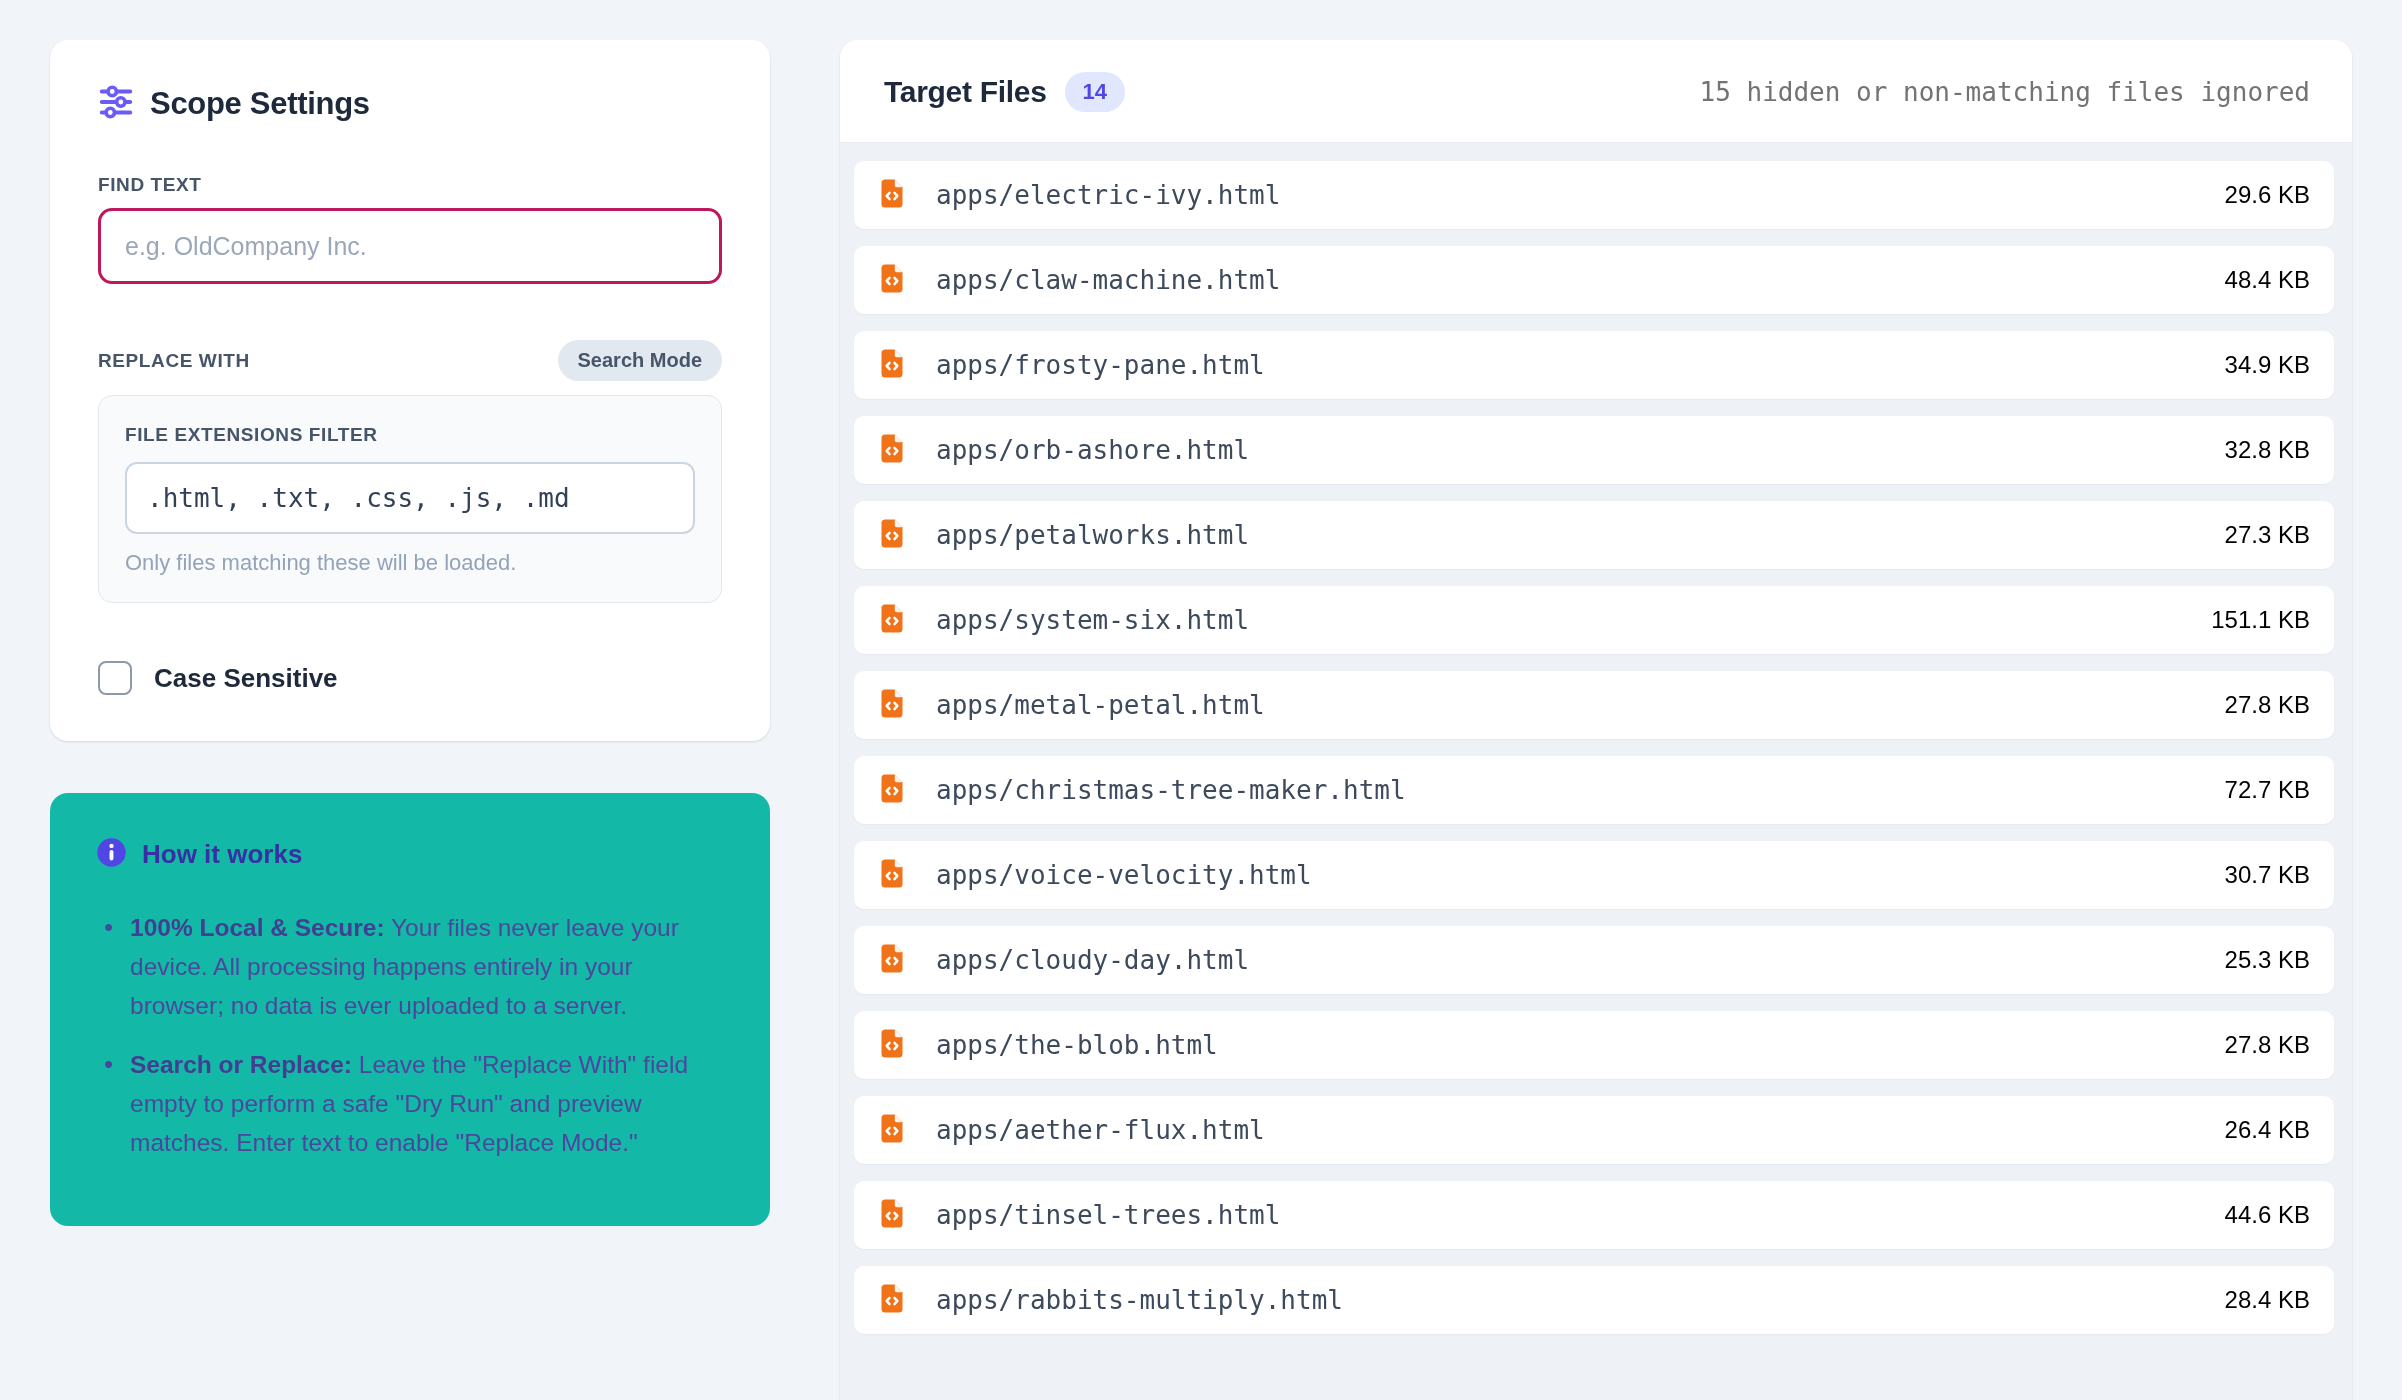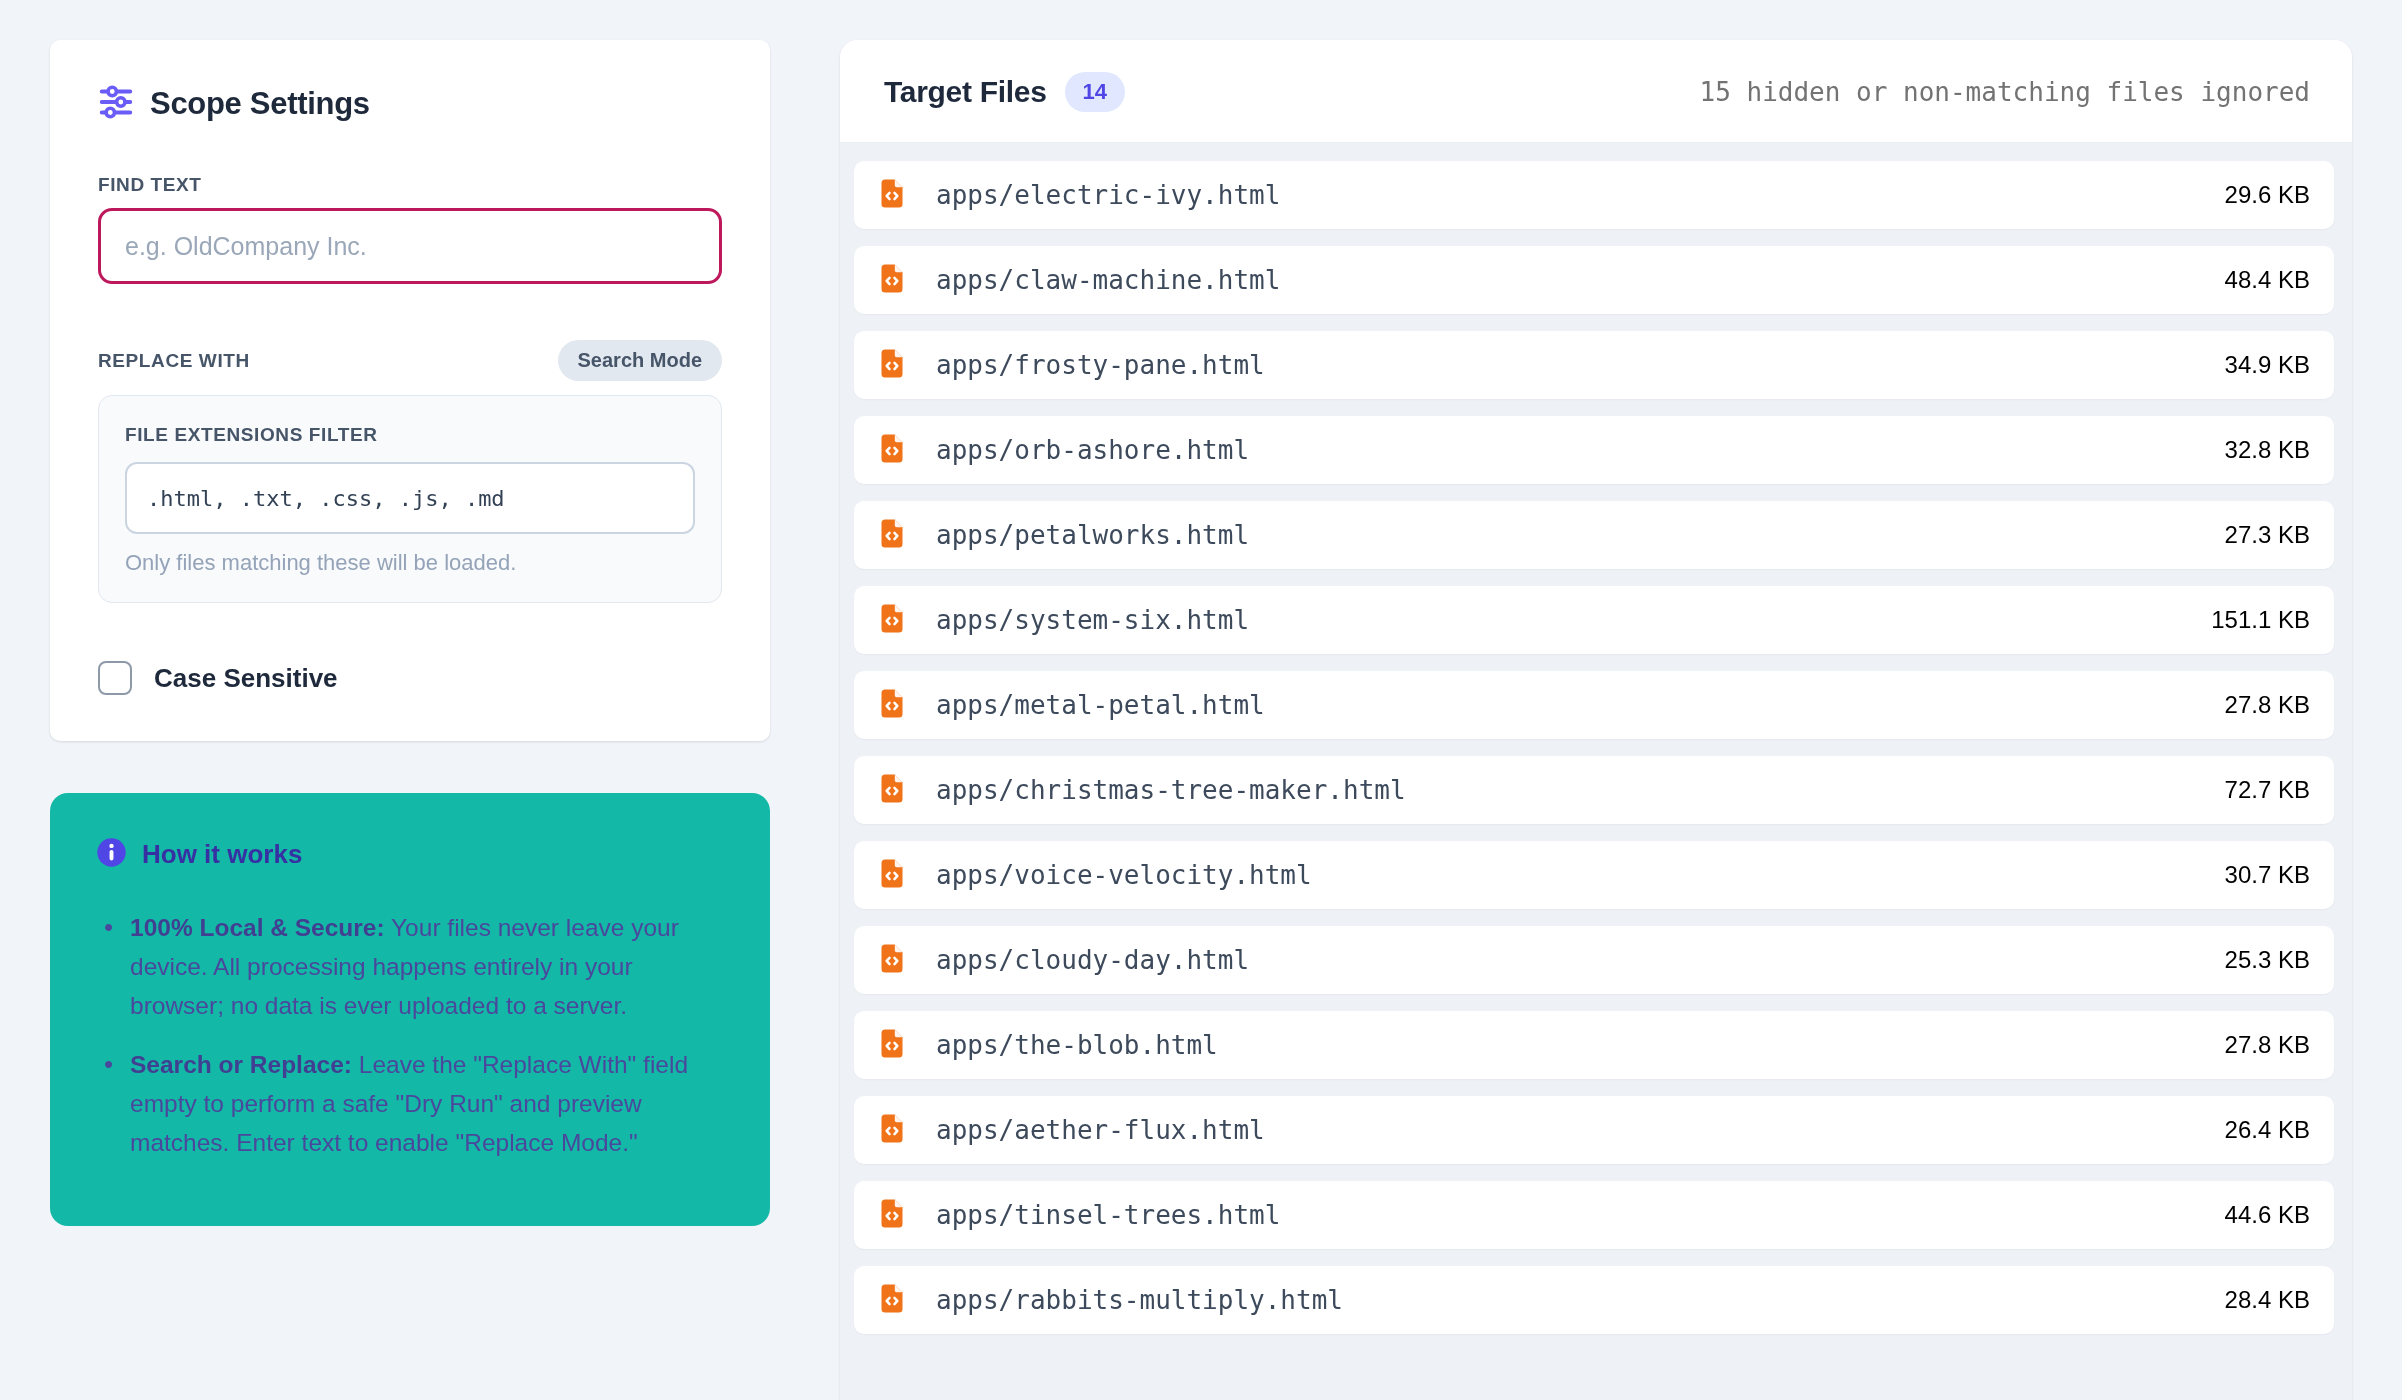--- a/index.html
+++ b/index.html
@@ -8,21 +8,21 @@
     background:#f1f5f9;
     font-family:"Liberation Sans", sans-serif;
     color:#1e293b;
   }
   .layout { display:flex; gap:70px; padding:40px 50px 0 50px; align-items:flex-start; }
   .left-col { width:720px; flex:0 0 720px; }
   .right-col { flex:1; min-width:0; }
 
   .card {
     background:#ffffff;
-    border-radius:10px;
+    border-radius:18px;
     box-shadow:0 1px 3px rgba(15,23,42,.08), 0 1px 2px rgba(15,23,42,.05);
   }
 
   
   .scope-card { padding:44px 48px 46px 48px; }
   .scope-header { display:flex; align-items:center; gap:16px; margin-bottom:50px; }
   .scope-header h1 { font-size:31px; font-weight:700; color:#1e293b; letter-spacing:-0.3px; }
 
   .field-label {
     font-size:19px; font-weight:700; color:#475569;
@@ -45,21 +45,21 @@
     padding:9px 20px; border-radius:999px; white-space:nowrap;
   }
 
   .ext-box {
     background:#f8fafc; border:1px solid #e2e8f0; border-radius:14px;
     padding:28px 26px 26px 26px; margin-bottom:58px;
   }
   .ext-box .field-label { margin-bottom:16px; }
   .ext-input {
     width:100%; height:72px; border:2px solid #cbd5e1; border-radius:12px;
-    padding:0 20px; font-size:22px; color:#334155; background:#ffffff; outline:none;
+    padding:0 20px; font-size:26px; color:#334155; background:#ffffff; outline:none;
     font-family:"DejaVu Sans Mono", monospace;
   }
   .ext-helper { margin-top:16px; font-size:22px; color:#94a3b8; }
 
   .checkbox-row { display:flex; align-items:center; gap:22px; }
   .checkbox {
     appearance:none; -webkit-appearance:none;
     width:34px; height:34px; border:2.5px solid #8d99a8; border-radius:8px;
     background:#fff; cursor:pointer; flex:0 0 auto;
   }

